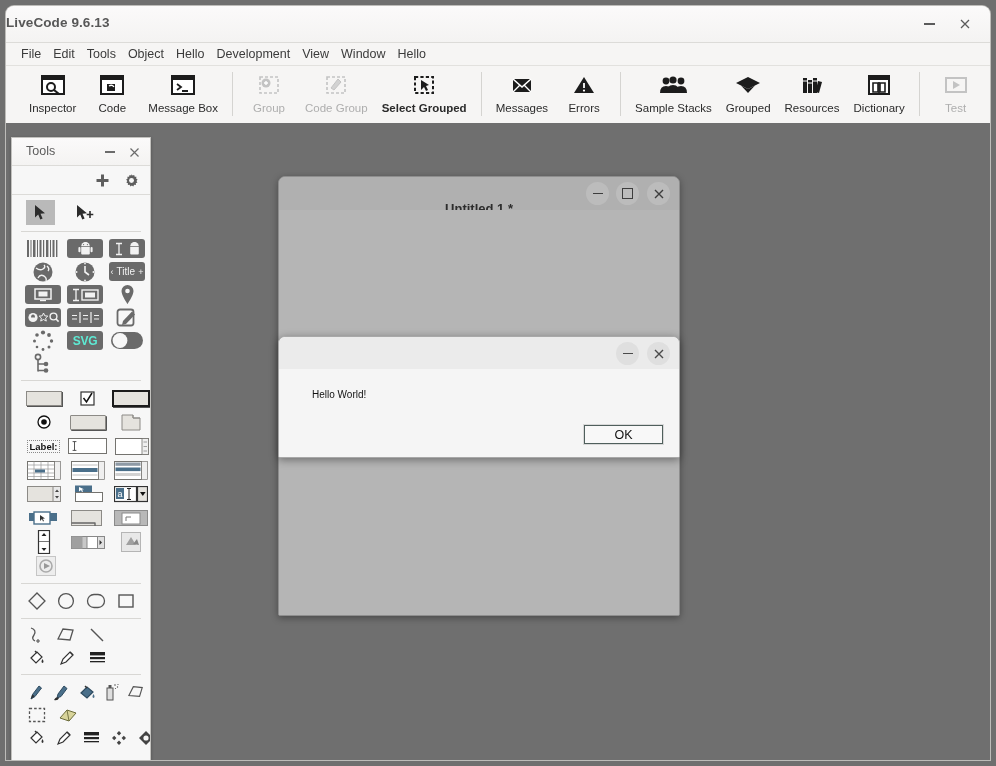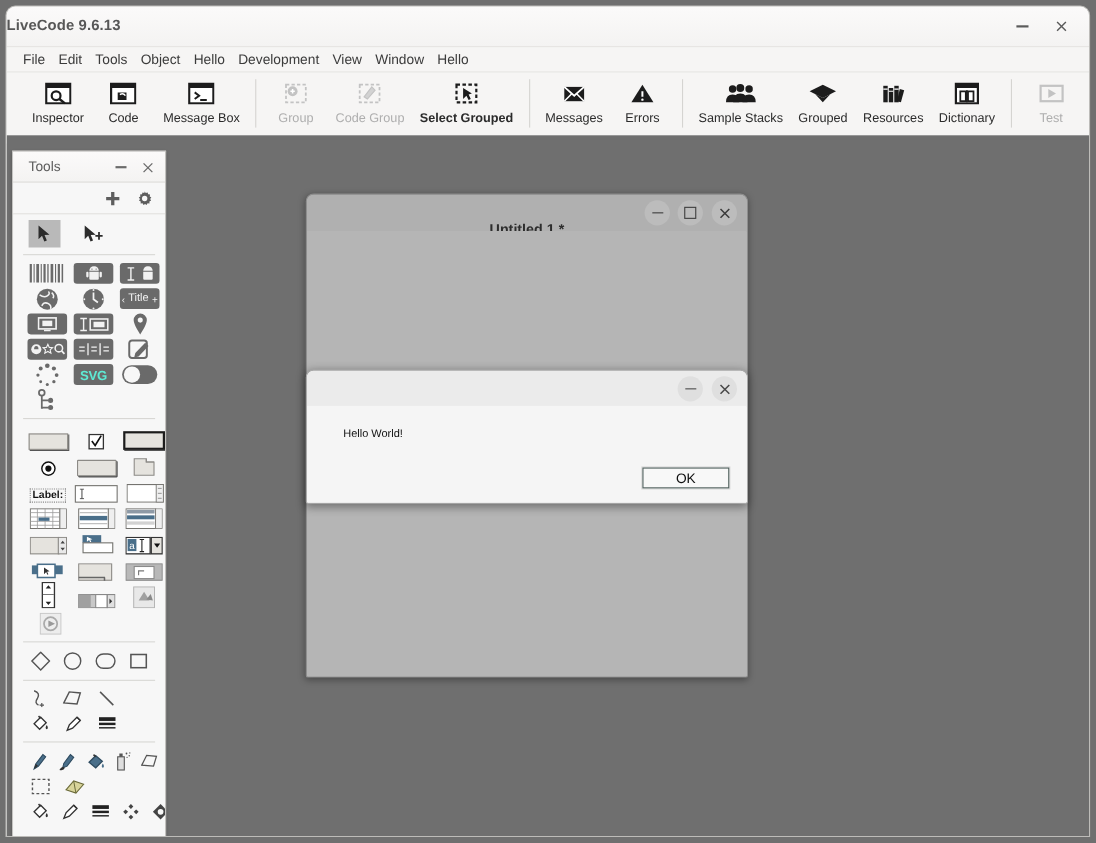--- a/index.html
+++ b/index.html
@@ -88,21 +88,21 @@
   #tools-body{flex:1;overflow:hidden;background:#f7f7f7;padding-top:4px;}
   .tool-sep{height:1px;background:#d8d7d4;margin:5px 9px;}
   .tool-row{display:flex;align-items:center;padding:1px 0 1px 18px;gap:8px;}
   .tool-row.pad4{padding-left:13px;gap:6px;}
   .tool-cell{width:36px;height:21px;display:flex;align-items:center;justify-content:center;cursor:default;}
   .tool-cell.sel{background:#b9b9b9;}
   .dark-tile{
     width:37px;height:19px;background:#6a6a6a;border-radius:3px;
     display:flex;align-items:center;justify-content:center;color:#f2f2f2;
   }
-  .ctrl-cell{width:42px;height:22px;display:flex;align-items:flex-end;justify-content:center;cursor:default;}
+  .ctrl-cell{width:42px;height:22px;display:flex;align-items:center;justify-content:center;cursor:default;}
   .vec-row{display:flex;align-items:center;padding:3px 0 3px 16px;gap:14px;}
   .vec-row2{display:flex;align-items:center;padding:3px 0 3px 16px;gap:10px;}
   
   .c-btn{width:34px;height:13px;background:#e5e3de;border:1px solid #8c8a86;
          box-shadow:1px 1px 0 #555;}
   .c-btn.heavy{border:2px solid #1c1c1c;}
   .c-field{width:34px;height:14px;background:#fff;border:1px solid #74736f;}
   
   #stack-window{
     position:absolute;left:272px;top:53px;width:400px;height:438px;

